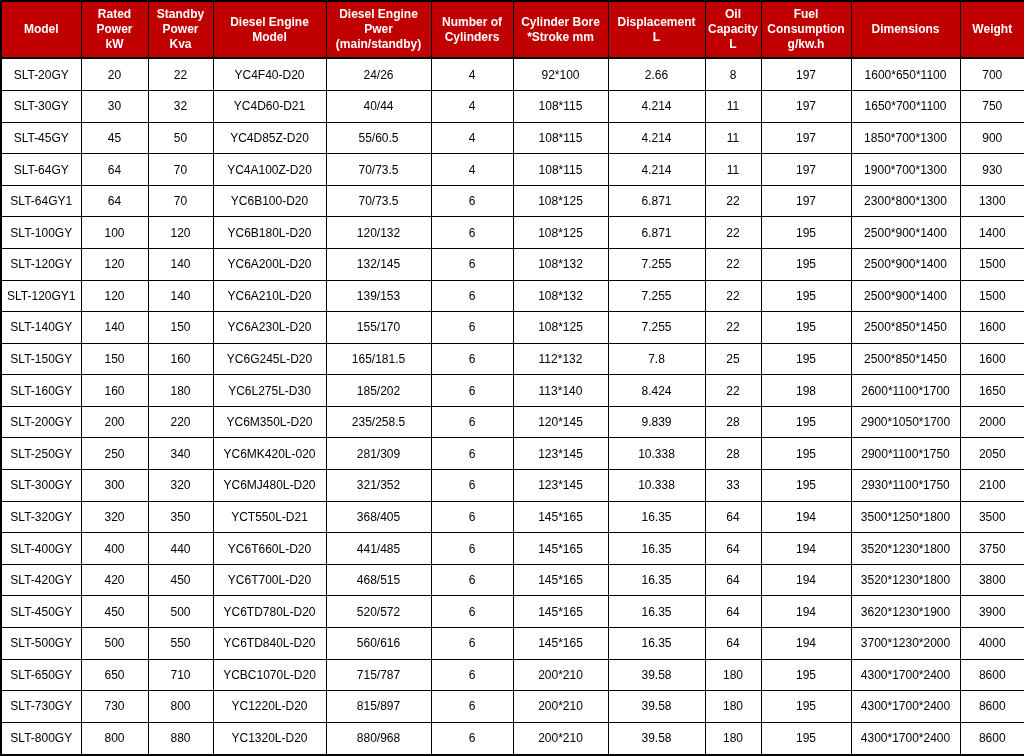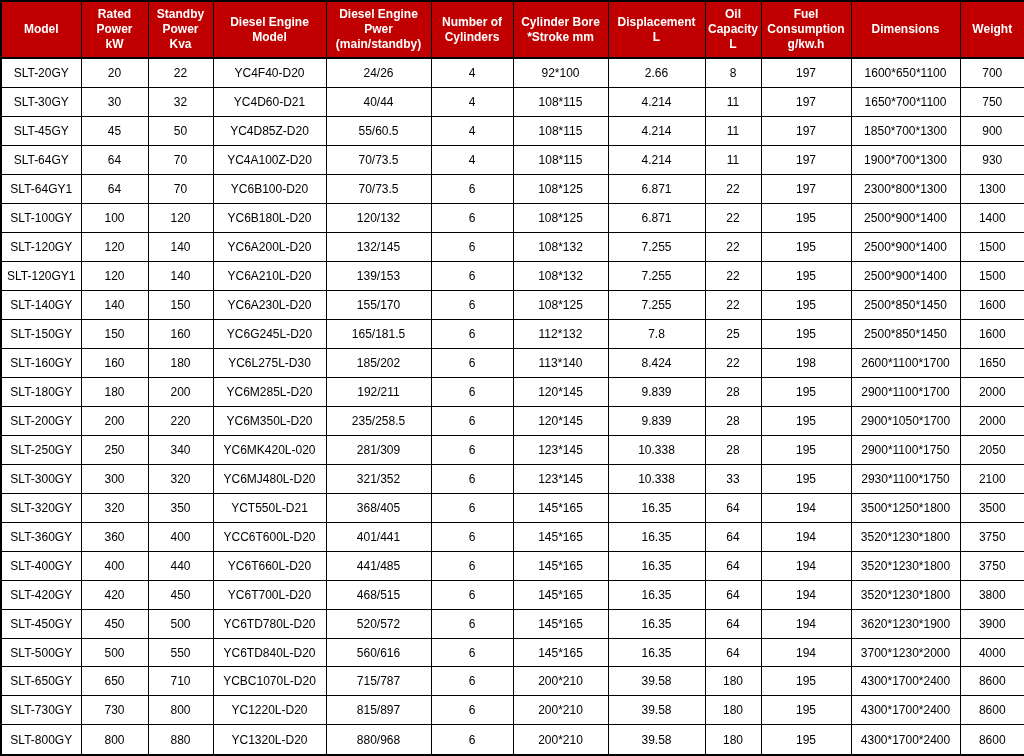--- a/index.html
+++ b/index.html
@@ -245,34 +245,20 @@
         <td>185/202</td>
         <td>6</td>
         <td>113*140</td>
         <td>8.424</td>
         <td>22</td>
         <td>198</td>
         <td>2600*1100*1700</td>
         <td>1650</td>
       </tr>
       <tr>
-        <td>SLT-180GY</td>
-        <td>180</td>
-        <td>200</td>
-        <td>YC6M285L-D20</td>
-        <td>192/211</td>
-        <td>6</td>
-        <td>120*145</td>
-        <td>9.839</td>
-        <td>28</td>
-        <td>195</td>
-        <td>2900*1100*1700</td>
-        <td>2000</td>
-      </tr>
-      <tr>
         <td>SLT-200GY</td>
         <td>200</td>
         <td>220</td>
         <td>YC6M350L-D20</td>
         <td>235/258.5</td>
         <td>6</td>
         <td>120*145</td>
         <td>9.839</td>
         <td>28</td>
         <td>195</td>
@@ -315,34 +301,20 @@
         <td>368/405</td>
         <td>6</td>
         <td>145*165</td>
         <td>16.35</td>
         <td>64</td>
         <td>194</td>
         <td>3500*1250*1800</td>
         <td>3500</td>
       </tr>
       <tr>
-        <td>SLT-360GY</td>
-        <td>360</td>
-        <td>400</td>
-        <td>YCC6T600L-D20</td>
-        <td>401/441</td>
-        <td>6</td>
-        <td>145*165</td>
-        <td>16.35</td>
-        <td>64</td>
-        <td>194</td>
-        <td>3520*1230*1800</td>
-        <td>3750</td>
-      </tr>
-      <tr>
         <td>SLT-400GY</td>
         <td>400</td>
         <td>440</td>
         <td>YC6T660L-D20</td>
         <td>441/485</td>
         <td>6</td>
         <td>145*165</td>
         <td>16.35</td>
         <td>64</td>
         <td>194</td>

